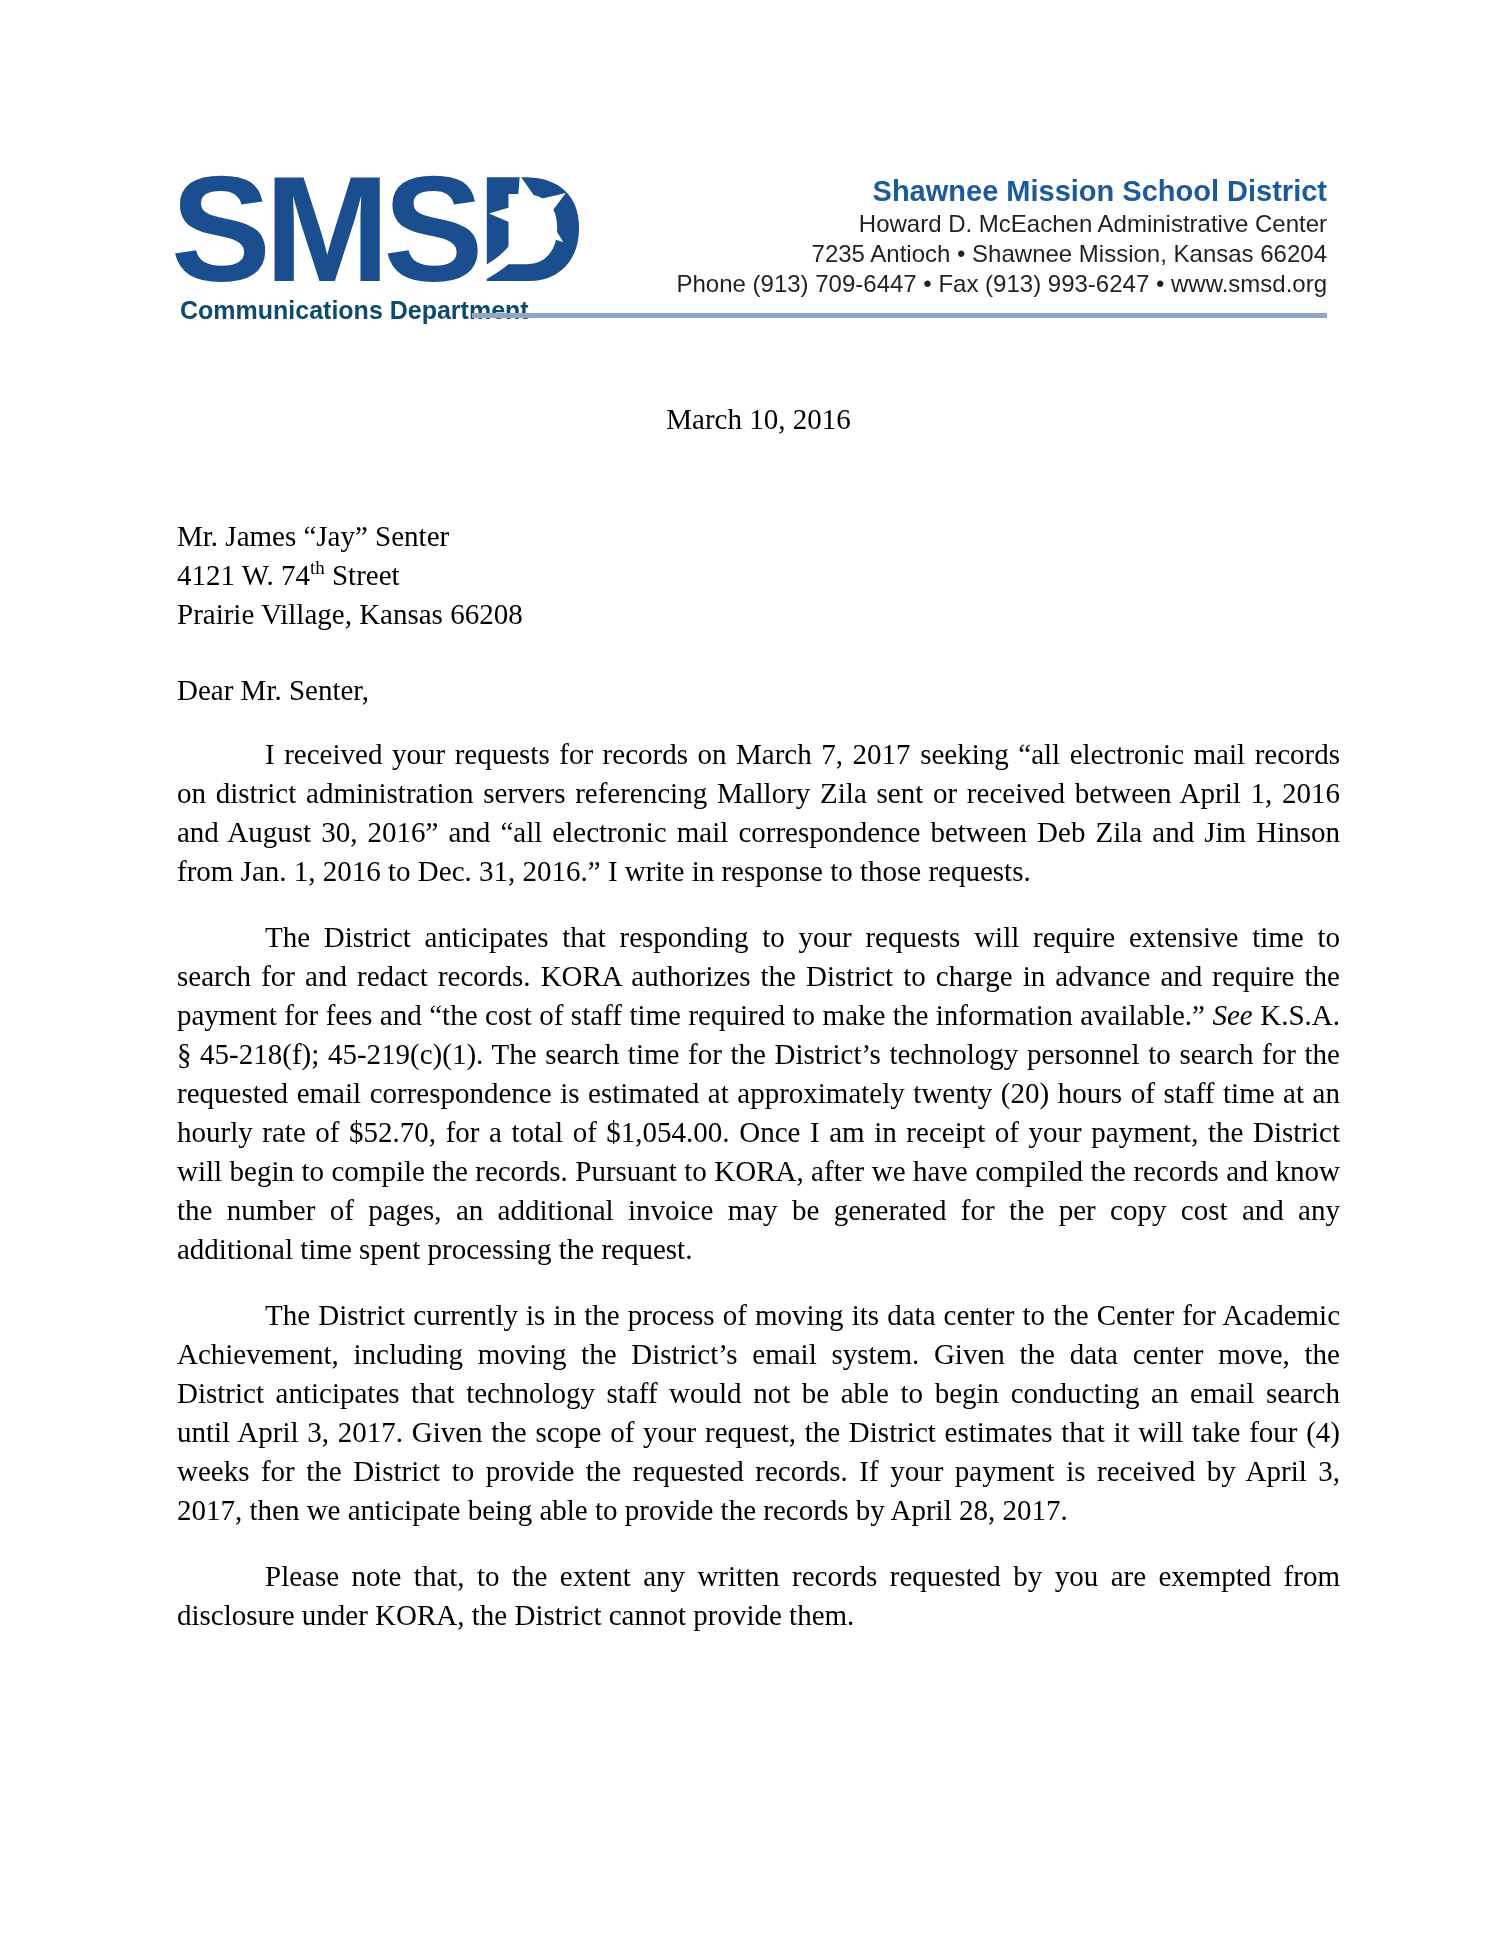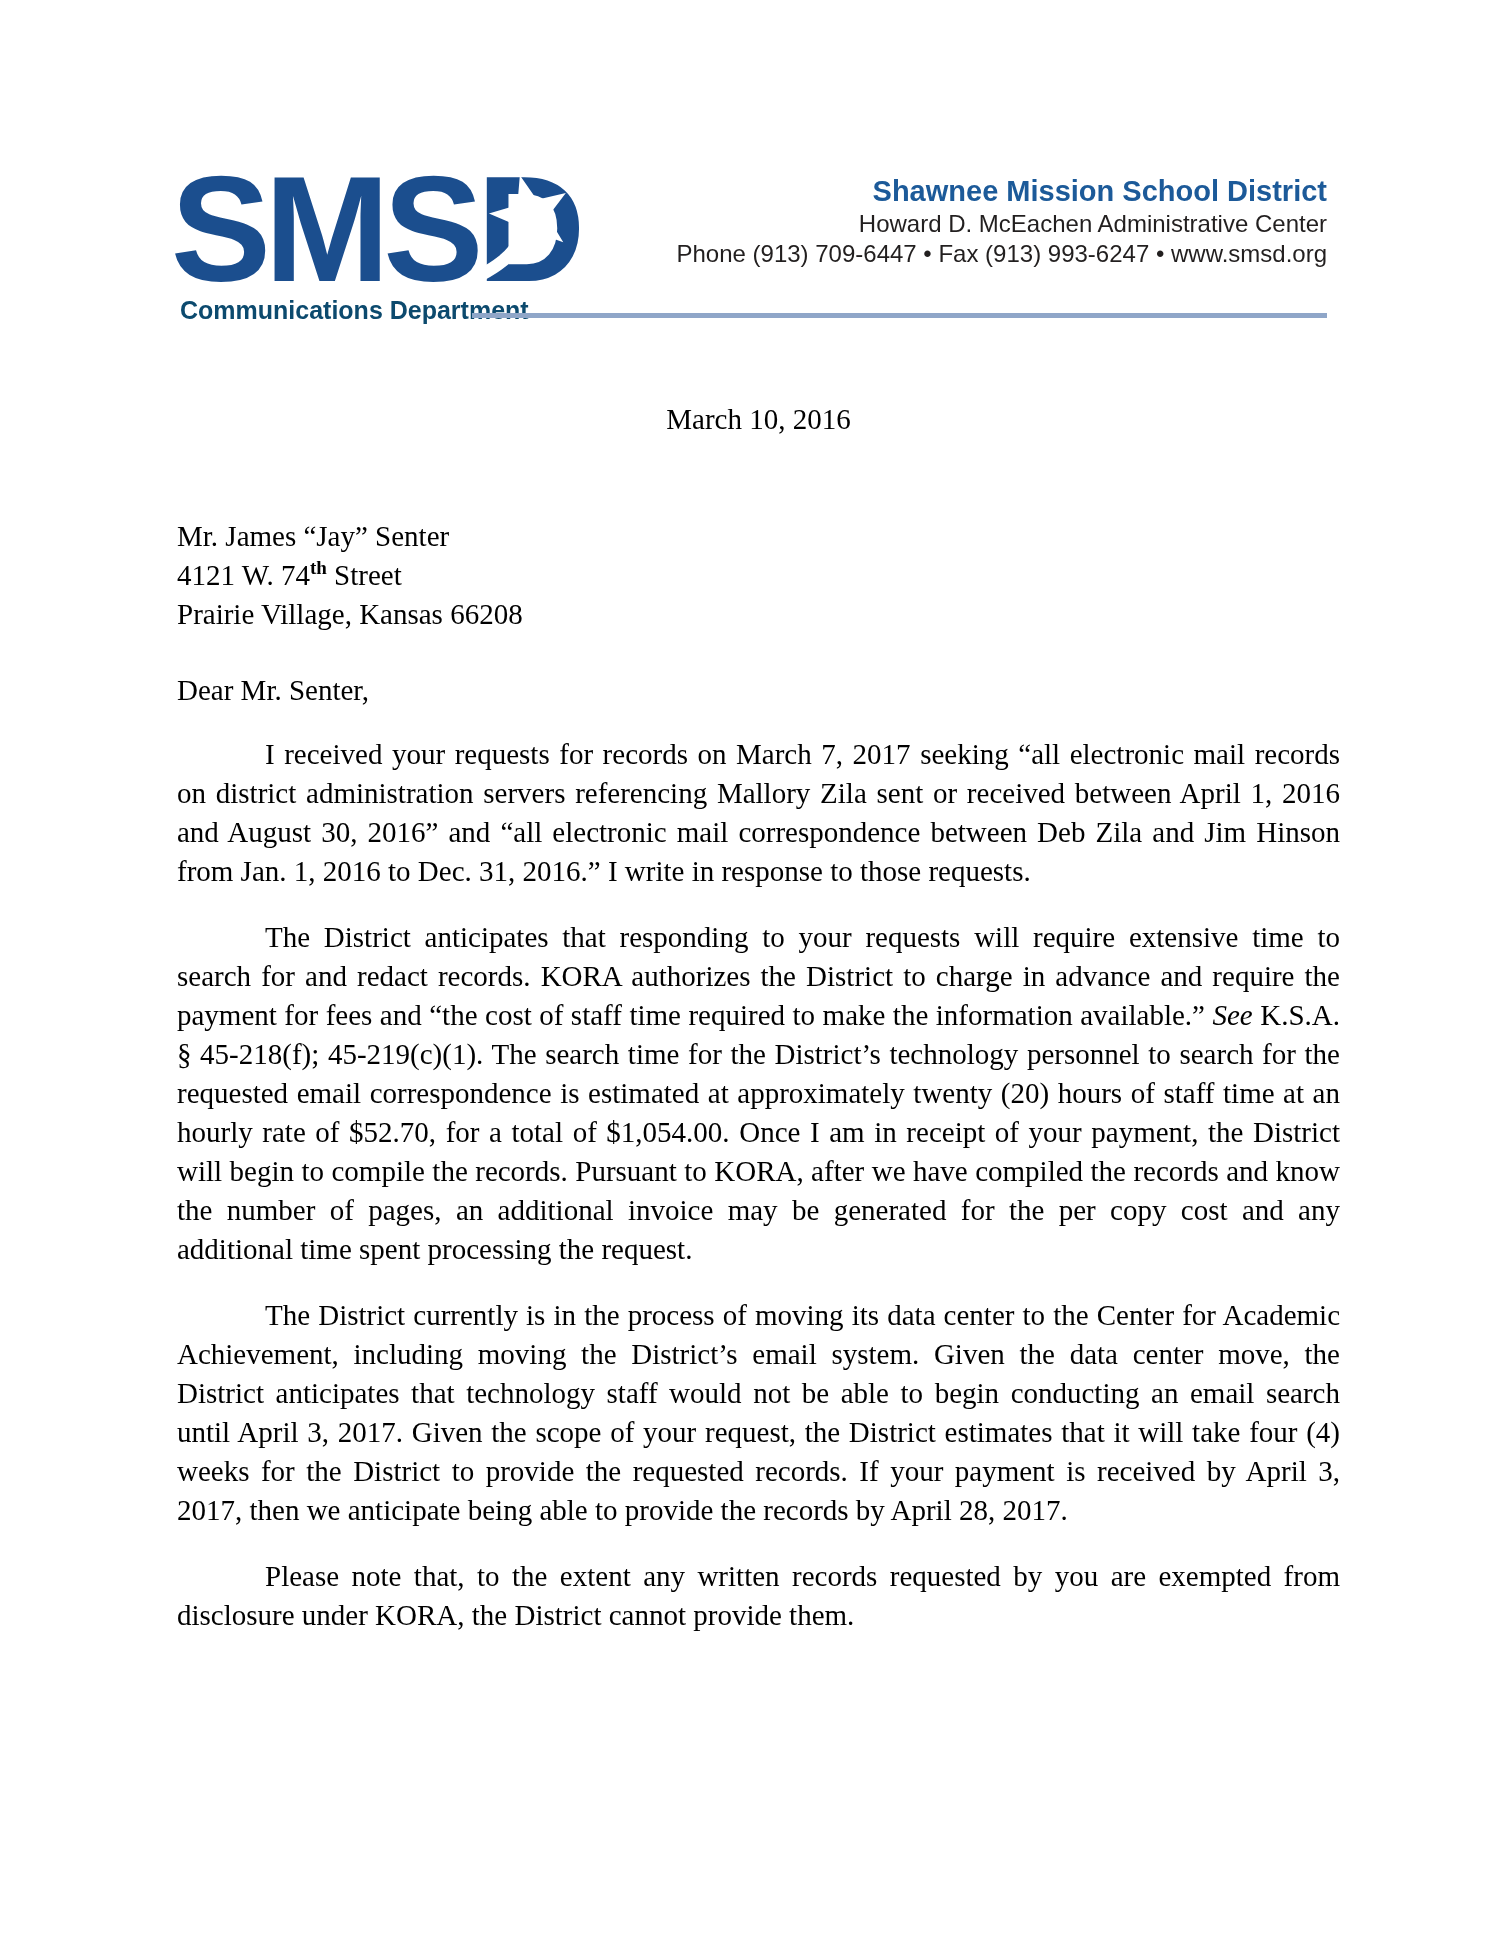--- a/index.html
+++ b/index.html
@@ -84,21 +84,20 @@
   .date-line { margin: 0; text-align: center; }
   .recipient {
     margin-top: 78px;
     line-height: 39px;
   }
   .recipient div { margin: 0; }
   sup.ord {
     font-size: 19px;
     vertical-align: super;
     line-height: 0;
-    font-weight: bold;
   }
   .salutation { margin-top: 37px; }
   .paragraphs { margin-top: 25px; }
   .para {
     margin: 0 0 27px 0;
     text-align: justify;
     text-indent: 88px;
   }
   .para:last-child { margin-bottom: 0; }
   .cite-italic { font-style: italic; }
@@ -116,20 +115,21 @@
     </svg>
   </div>
 
   <div class="dept-label">Communications Department</div>
 
   <div class="head-rule"></div>
 
   <div class="head-right">
     <div class="head-title">Shawnee Mission School District</div>
     <div class="head-line">Howard D. McEachen Administrative Center</div>
+    <div class="head-line">7235 Antioch • Shawnee Mission, Kansas 66204</div>
     <div class="head-line">Phone (913) 709-6447 • Fax (913) 993-6247 • www.smsd.org</div>
   </div>
 
   <div class="letter">
 
     <div class="date-line">March 10, 2016</div>
 
     <div class="recipient">
       <div>Mr. James “Jay” Senter</div>
       <div><span>4121 W. 74</span><sup class="ord">th</sup><span> Street</span></div>

